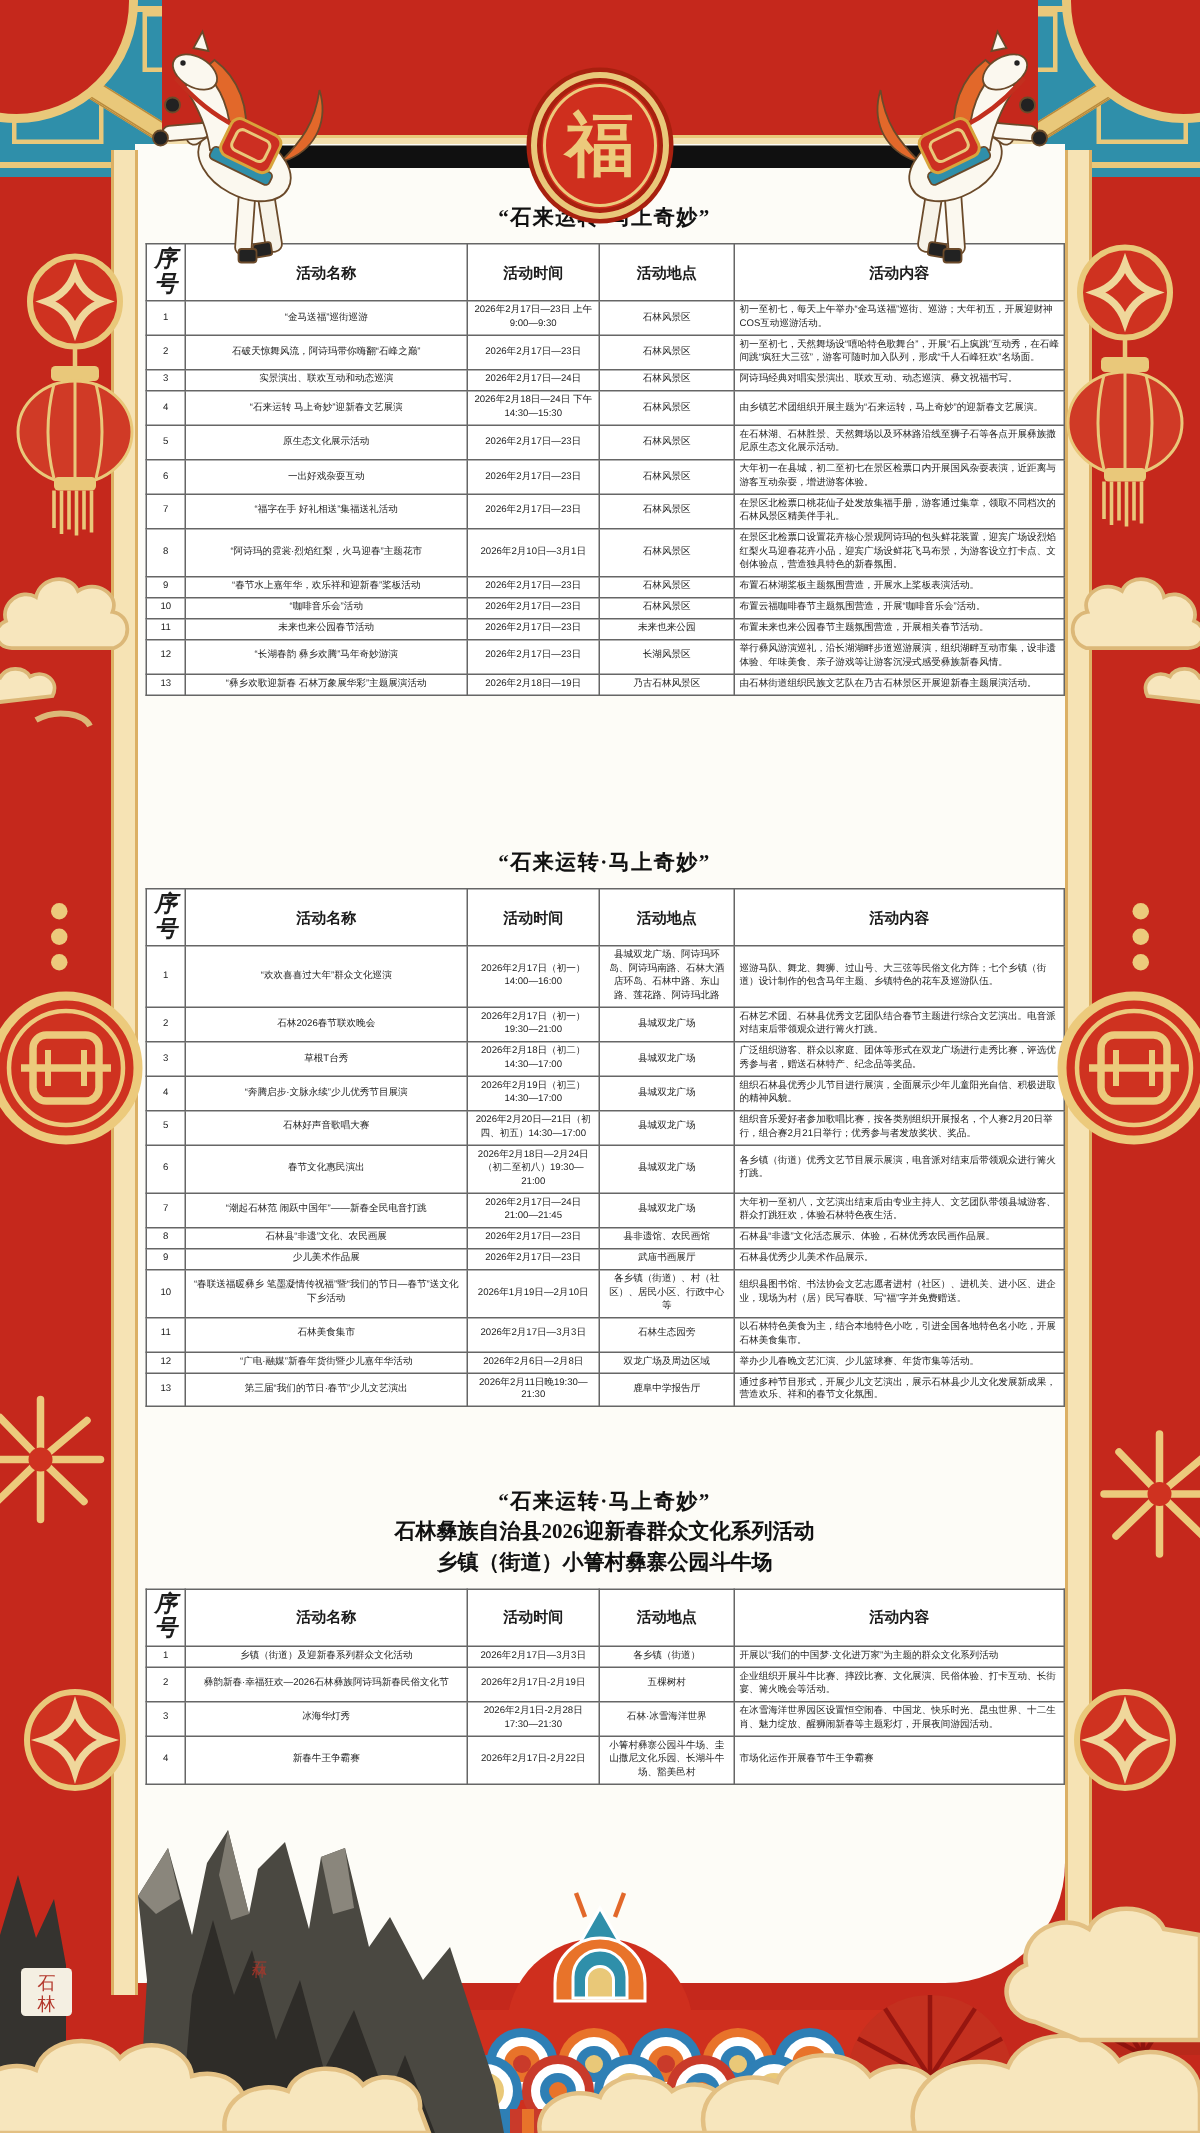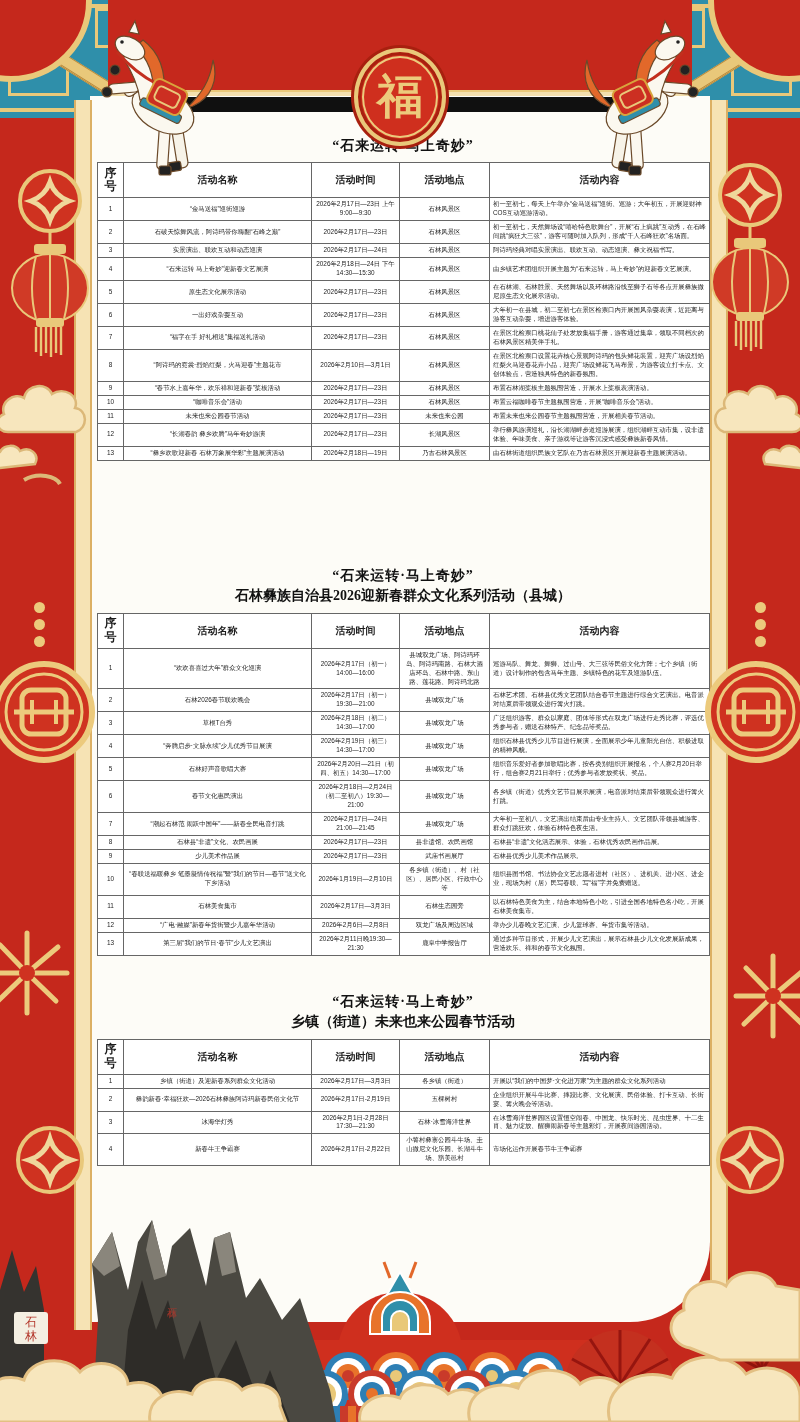--- a/index.html
+++ b/index.html
@@ -24,21 +24,21 @@
   .sidetrim.l{left:74px}.sidetrim.r{left:710px}
   
   .section{position:absolute;left:97px;width:612px;z-index:5;}
   .sec-title{text-align:center;font-family:"Liberation Serif",serif;color:#111;
     font-weight:bold;margin-bottom:6px;}
   .sec-title .tl0{font-size:13px;letter-spacing:1px;}
   .sec-title .tl{font-size:14px;line-height:1.45;}
   table.act{border-collapse:collapse;width:612px;background:#fff;table-layout:fixed;}
   table.act th,table.act td{border:1px solid #666;color:#1c1c1c;vertical-align:middle;}
   table.act th{font-size:10px;font-weight:bold;height:30px;padding:2px;}
-  table.act th.no{font-size:12px;line-height:1.1;}
+  table.act th.no{font-size:15px;line-height:1.1;font-style:italic;}
   table.act td{font-size:6.4px;line-height:1.4;padding:2px 3px;text-align:center;}
   table.act td.content{text-align:left;}
   col.c0{width:26px}col.c1{width:188px}col.c2{width:88px}col.c3{width:90px}col.c4{width:220px}
   
   .orn{position:absolute;z-index:6;}
   .dots span{display:block;width:11px;height:11px;border-radius:50%;background:#ecca7c;margin:6px auto;}
   .horse{position:absolute;top:18px;z-index:7;width:125px;height:158px;}
   .badge{position:absolute;left:354px;top:48px;width:92px;height:98px;z-index:8;}
   .badge .ring{position:absolute;inset:0;border-radius:50%;background:#cf2f1e;
     border:4px solid #e9c87a;box-shadow:0 0 0 3px #a8200f, inset 0 0 0 3px #a8200f;}
@@ -350,21 +350,20 @@
             <td>2026年2月18日—19日</td>
             <td>乃古石林风景区</td>
             <td class="content">由石林街道组织民族文艺队在乃古石林景区开展迎新春主题展演活动。</td>
           </tr>
         </tbody>
     </table>
   </div>
   <div class="section" style="top:566px">
     <div class="sec-title">
         <div class="tl tl0">“石来运转·马上奇妙”</div>
-        <div class="tl">石林彝族自治县2026迎新春群众文化系列活动（县城）</div>
       </div>
     <table class="act">
       <colgroup>
           <col class="c0">
           <col class="c1">
           <col class="c2">
           <col class="c3">
           <col class="c4">
         </colgroup>
       <thead>
@@ -467,21 +466,22 @@
             <td>2026年2月11日晚19:30—21:30</td>
             <td>鹿阜中学报告厅</td>
             <td class="content">通过多种节目形式，开展少儿文艺演出，展示石林县少儿文化发展新成果，营造欢乐、祥和的春节文化氛围。</td>
           </tr>
         </tbody>
     </table>
   </div>
   <div class="section" style="top:992px">
     <div class="sec-title">
         <div class="tl tl0">“石来运转·马上奇妙”</div>
-        <div class="tl">乡镇（街道）未来也来公园春节活动</div>
+        <div class="tl">石林彝族自治县2026迎新春群众文化系列活动</div>
+        <div class="tl">乡镇（街道）小箐村彝寨公园斗牛场</div>
       </div>
     <table class="act">
       <colgroup>
           <col class="c0">
           <col class="c1">
           <col class="c2">
           <col class="c3">
           <col class="c4">
         </colgroup>
       <thead>

